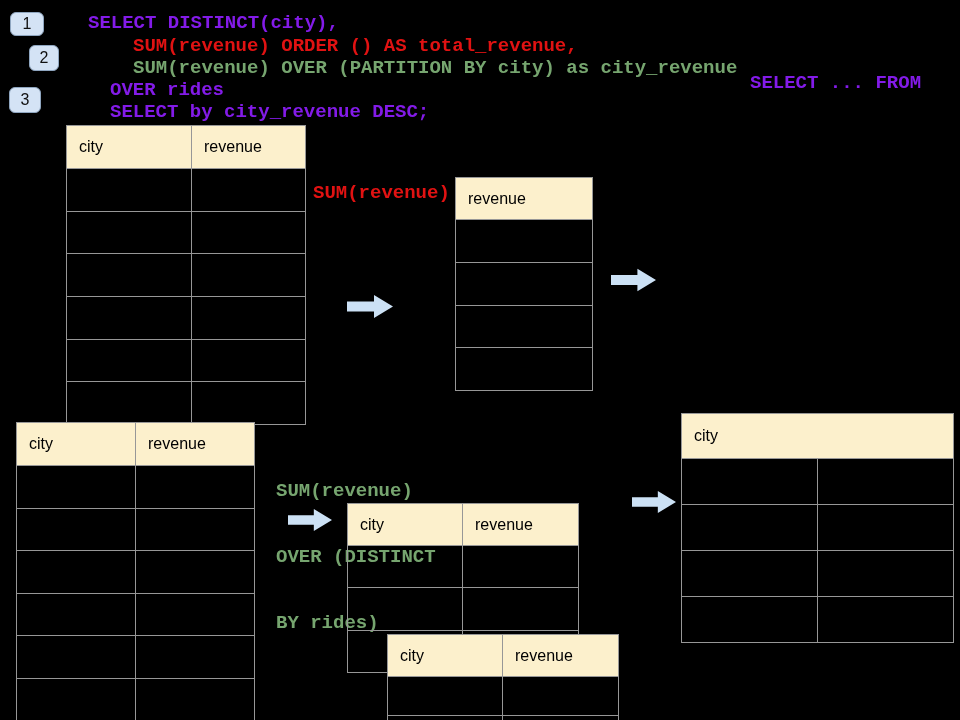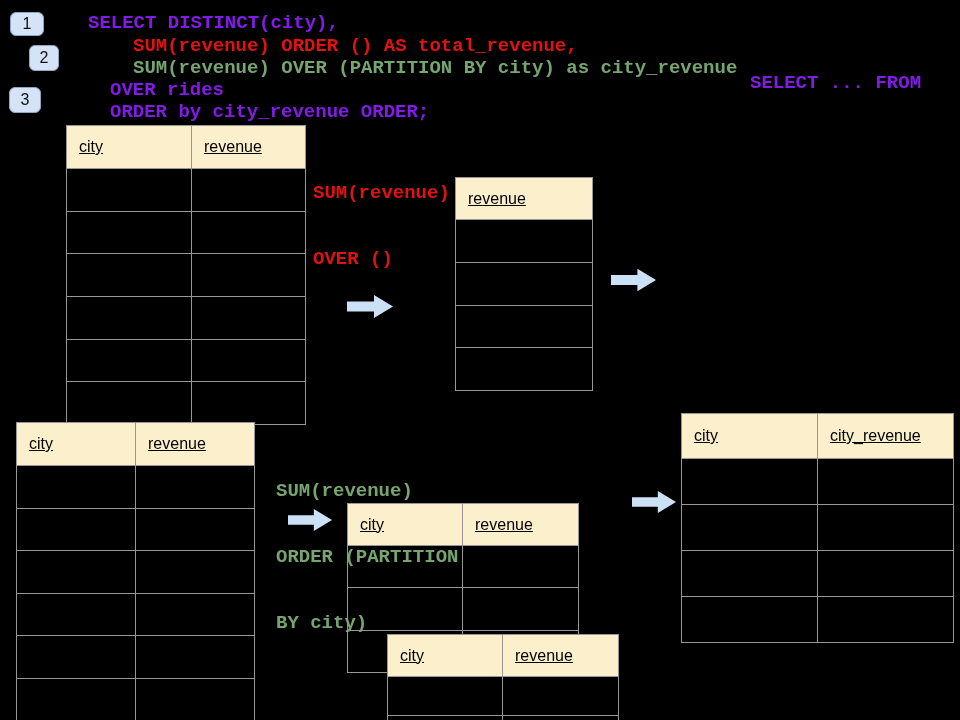--- a/index.html
+++ b/index.html
@@ -8,21 +8,21 @@
          background:var(--badge_bg,#D4E3F5);border:1.5px solid var(--badge_border,#8FA6C0);
          border-radius:6px;color:#111;font-size:16px;box-sizing:border-box;
          font-family:"Liberation Sans",sans-serif;}
   .code{position:absolute;font-family:"Liberation Mono","DejaVu Sans Mono",monospace;
         font-weight:bold;font-size:19px;line-height:22px;white-space:pre;}
   .purple{color:var(--purple,#831BE8);}
   .red{color:var(--red,#E11212);}
   .green{color:var(--green,#76A56F);}
   .table{position:absolute;border:1px solid var(--border,#979797);box-sizing:border-box;background:transparent;}
   .table.solid{background:#000;}
-  .thead{display:flex;background:var(--header_bg,#FCF0CC);text-decoration:underline;}
+  .thead{display:flex;background:var(--header_bg,#FCF0CC);}
   .th{display:flex;align-items:center;padding-left:12px;box-sizing:border-box;color:#000;
       font-size:16px;border-right:1px solid var(--border,#979797);}
   .th:last-child{border-right:none;}
   .trow{display:flex;border-top:1px solid var(--border,#979797);}
   .tcell{box-sizing:border-box;border-right:1px solid var(--border,#979797);}
   .tcell:last-child{border-right:none;}
   .arrow{position:absolute;}
 </style>
 </head>
 <body>
@@ -30,21 +30,21 @@
 <div class="canvas">
 
   <div class="badge" style="left:10px;top:12px;width:34px;height:24px">1</div>
   <div class="badge" style="left:29px;top:45px;width:30px;height:26px">2</div>
   <div class="badge" style="left:9px;top:87px;width:32px;height:26px">3</div>
 
   <div class="code purple" style="left:88px;top:12px">SELECT DISTINCT(city),</div>
   <div class="code red" style="left:133px;top:35px">SUM(revenue) ORDER () AS total_revenue,</div>
   <div class="code green" style="left:133px;top:57px">SUM(revenue) OVER (PARTITION BY city) as city_revenue</div>
   <div class="code purple" style="left:110px;top:79px">OVER rides</div>
-  <div class="code purple" style="left:110px;top:101px">ORDER by city_revenue ORDER;</div>
+  <div class="code purple" style="left:110px;top:101px">SELECT by city_revenue DESC;</div>
 
   <div class="code purple" style="left:750px;top:31px;line-height:21px">
     <div>SELECT ... FROM</div>
   </div>
 
   <div class="table" style="left:66px;top:125px">
     <div class="thead" style="height:42px">
       <div class="th" style="width:125px">city</div>
       <div class="th" style="width:113px">revenue</div>
     </div>
@@ -71,21 +71,20 @@
         </div>
         <div class="trow" style="height: 41.7px;">
           <div class="tcell" style="width: 125px;"></div>
           <div class="tcell" style="width: 113px;"></div>
         </div>
       </div>
   </div>
 
   <div class="code red" style="left:313px;top:138px">
     <div>SUM(revenue)</div>
-    <div>OVER ()</div>
   </div>
 
   <svg class="arrow" style="left:347px;top:295px" width="46" height="23" viewBox="0 0 46 23">
     <path d="M0 6.5 H27 V0 L46 11.5 L27 23 V16.5 H0 Z" fill="#CCE1F5"></path>
   </svg>
 
   <div class="table" style="left:455px;top:177px">
     <div class="thead" style="height:41px">
       <div class="th" style="width:136px">revenue</div>
     </div>
@@ -137,22 +136,22 @@
         </div>
         <div class="trow" style="height: 41.5px;">
           <div class="tcell" style="width: 119px;"></div>
           <div class="tcell" style="width: 118px;"></div>
         </div>
       </div>
   </div>
 
   <div class="code green" style="left:276px;top:436px">
     <div>SUM(revenue)</div>
-    <div>ORDER (PARTITION</div>
-    <div>BY city)</div>
+    <div>OVER (DISTINCT</div>
+    <div>BY rides)</div>
   </div>
 
   <svg class="arrow" style="left:287px;top:509px" width="46" height="22" viewBox="0 0 46 23">
     <path d="M0 6.5 H27 V0 L46 11.5 L27 23 V16.5 H0 Z" fill="#CCE1F5"></path>
   </svg>
 
   <div class="table" style="left:347px;top:503px;z-index:1">
     <div class="thead" style="height:41px">
       <div class="th" style="width:115px">city</div>
       <div class="th" style="width:115px">revenue</div>
@@ -190,21 +189,20 @@
       </div>
   </div>
 
   <svg class="arrow" style="left:631px;top:491px" width="46" height="22" viewBox="0 0 46 23">
     <path d="M0 6.5 H27 V0 L46 11.5 L27 23 V16.5 H0 Z" fill="#CCE1F5"></path>
   </svg>
 
   <div class="table" style="left:681px;top:413px">
     <div class="thead" style="height:44px">
       <div class="th" style="width:136px">city</div>
-      <div class="th" style="width:135px">city_revenue</div>
     </div>
     <div class="tbody">
         <div class="trow" style="height: 45px;">
           <div class="tcell" style="width: 136px;"></div>
           <div class="tcell" style="width: 135px;"></div>
         </div>
         <div class="trow" style="height: 45px;">
           <div class="tcell" style="width: 136px;"></div>
           <div class="tcell" style="width: 135px;"></div>
         </div>

